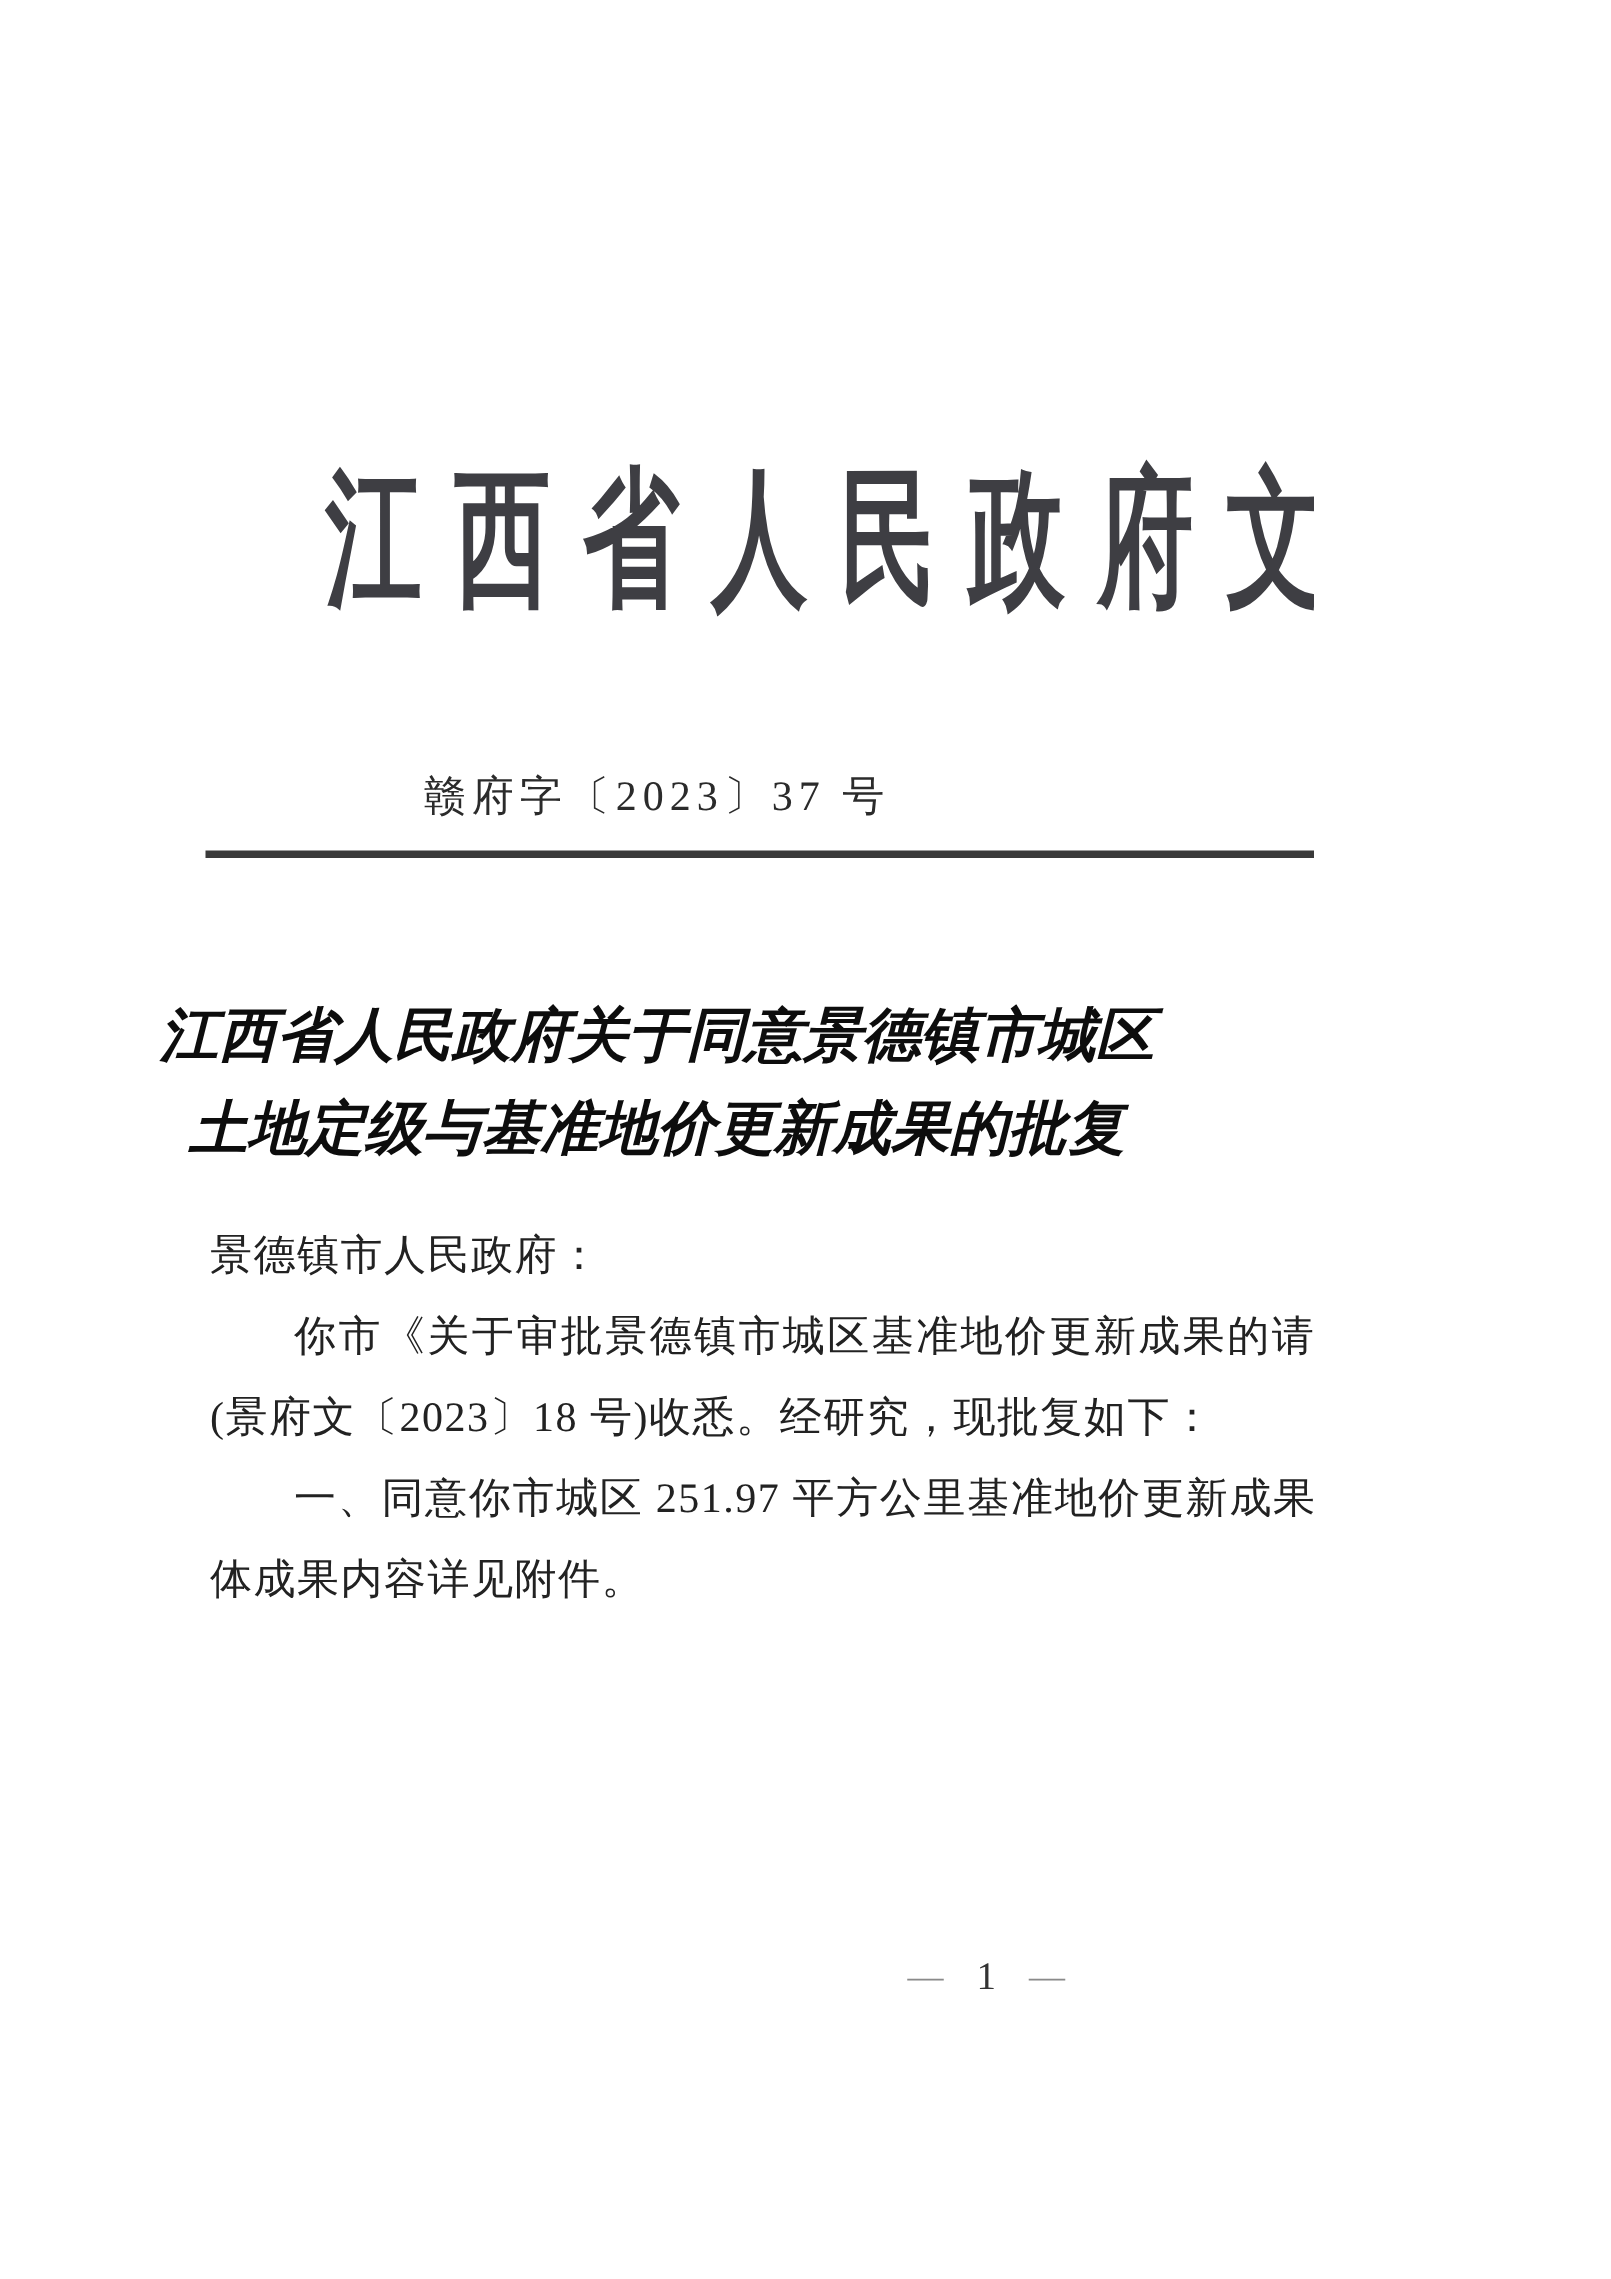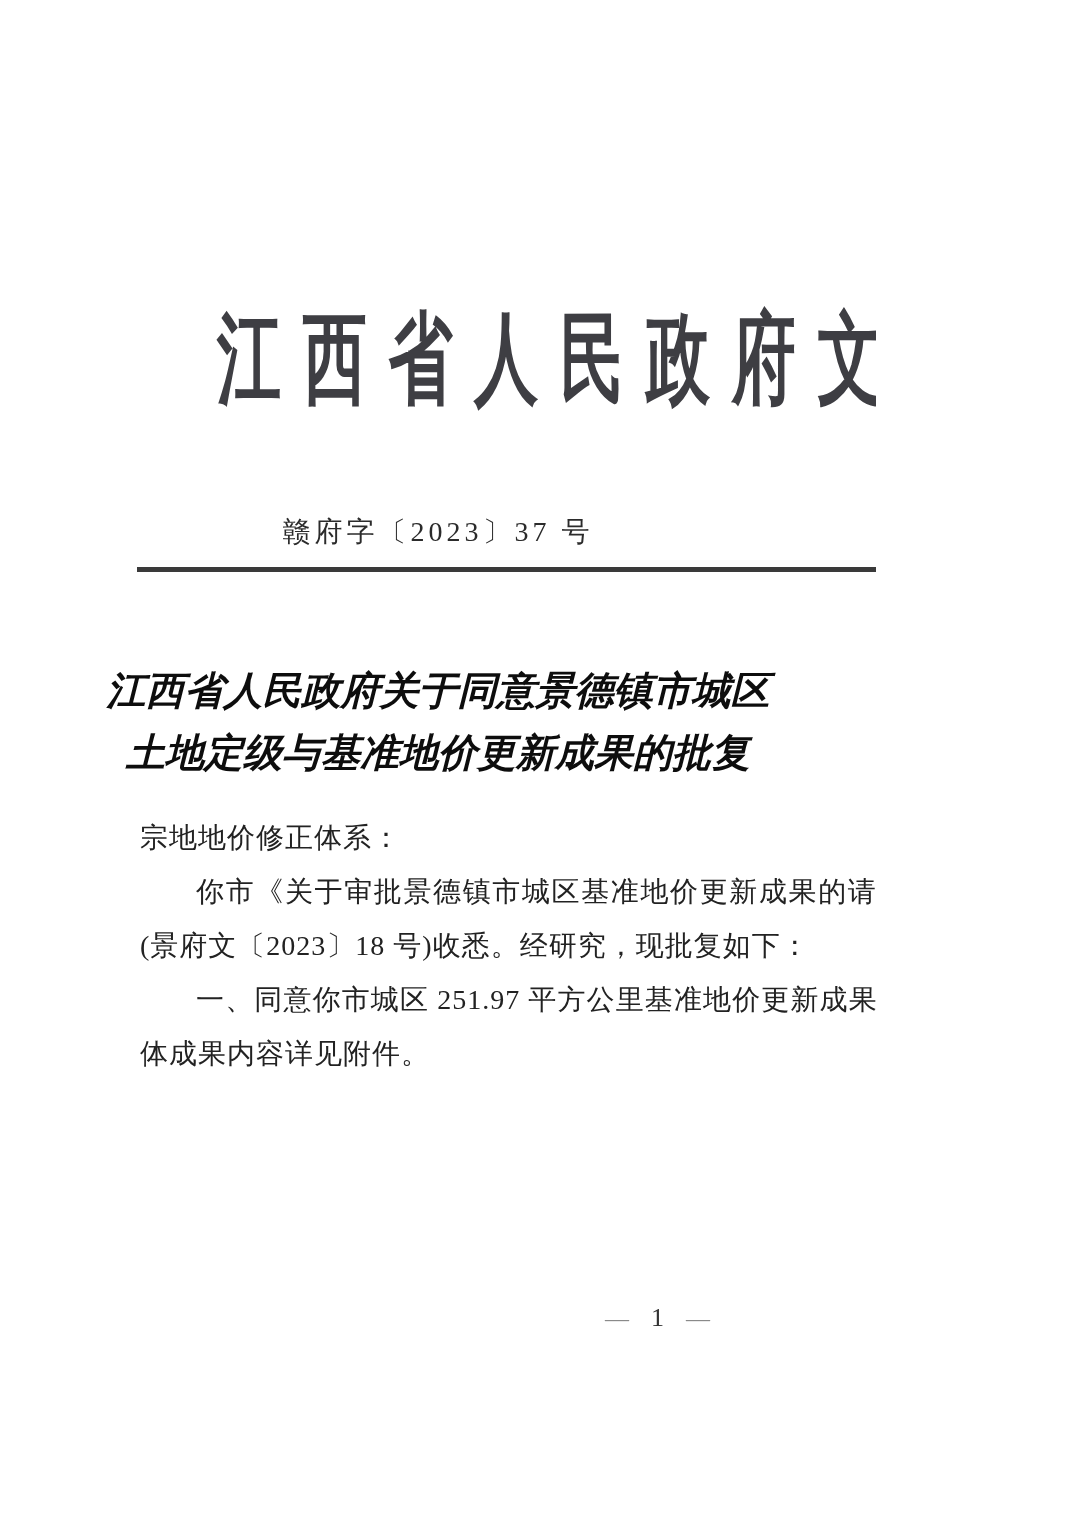--- a/index.html
+++ b/index.html
@@ -112,21 +112,21 @@
   <div class="doc-number">赣府字〔2023〕37 号</div>
 
   <div class="rule"></div>
 
   <div class="doc-title">
     <div>江西省人民政府关于同意景德镇市城区</div>
     <div>土地定级与基准地价更新成果的批复</div>
   </div>
 
   <div class="body-text">
-    <p>宗地地价修正体系：</p>
+    <p>景德镇市人民政府：</p>
     <p class="indent">你市《关于审批景德镇市城区基准地价更新成果的请示》(景府文〔2023〕18 号)收悉。经研究，现批复如下：</p>
     <p class="indent">一、同意你市城区 251.97 平方公里基准地价更新成果。具体成果内容详见附件。</p>
   </div>
 
   <div class="page-footer">
     <span class="dash">—</span>
     <span class="num">1</span>
     <span class="dash">—</span>
   </div>
 

